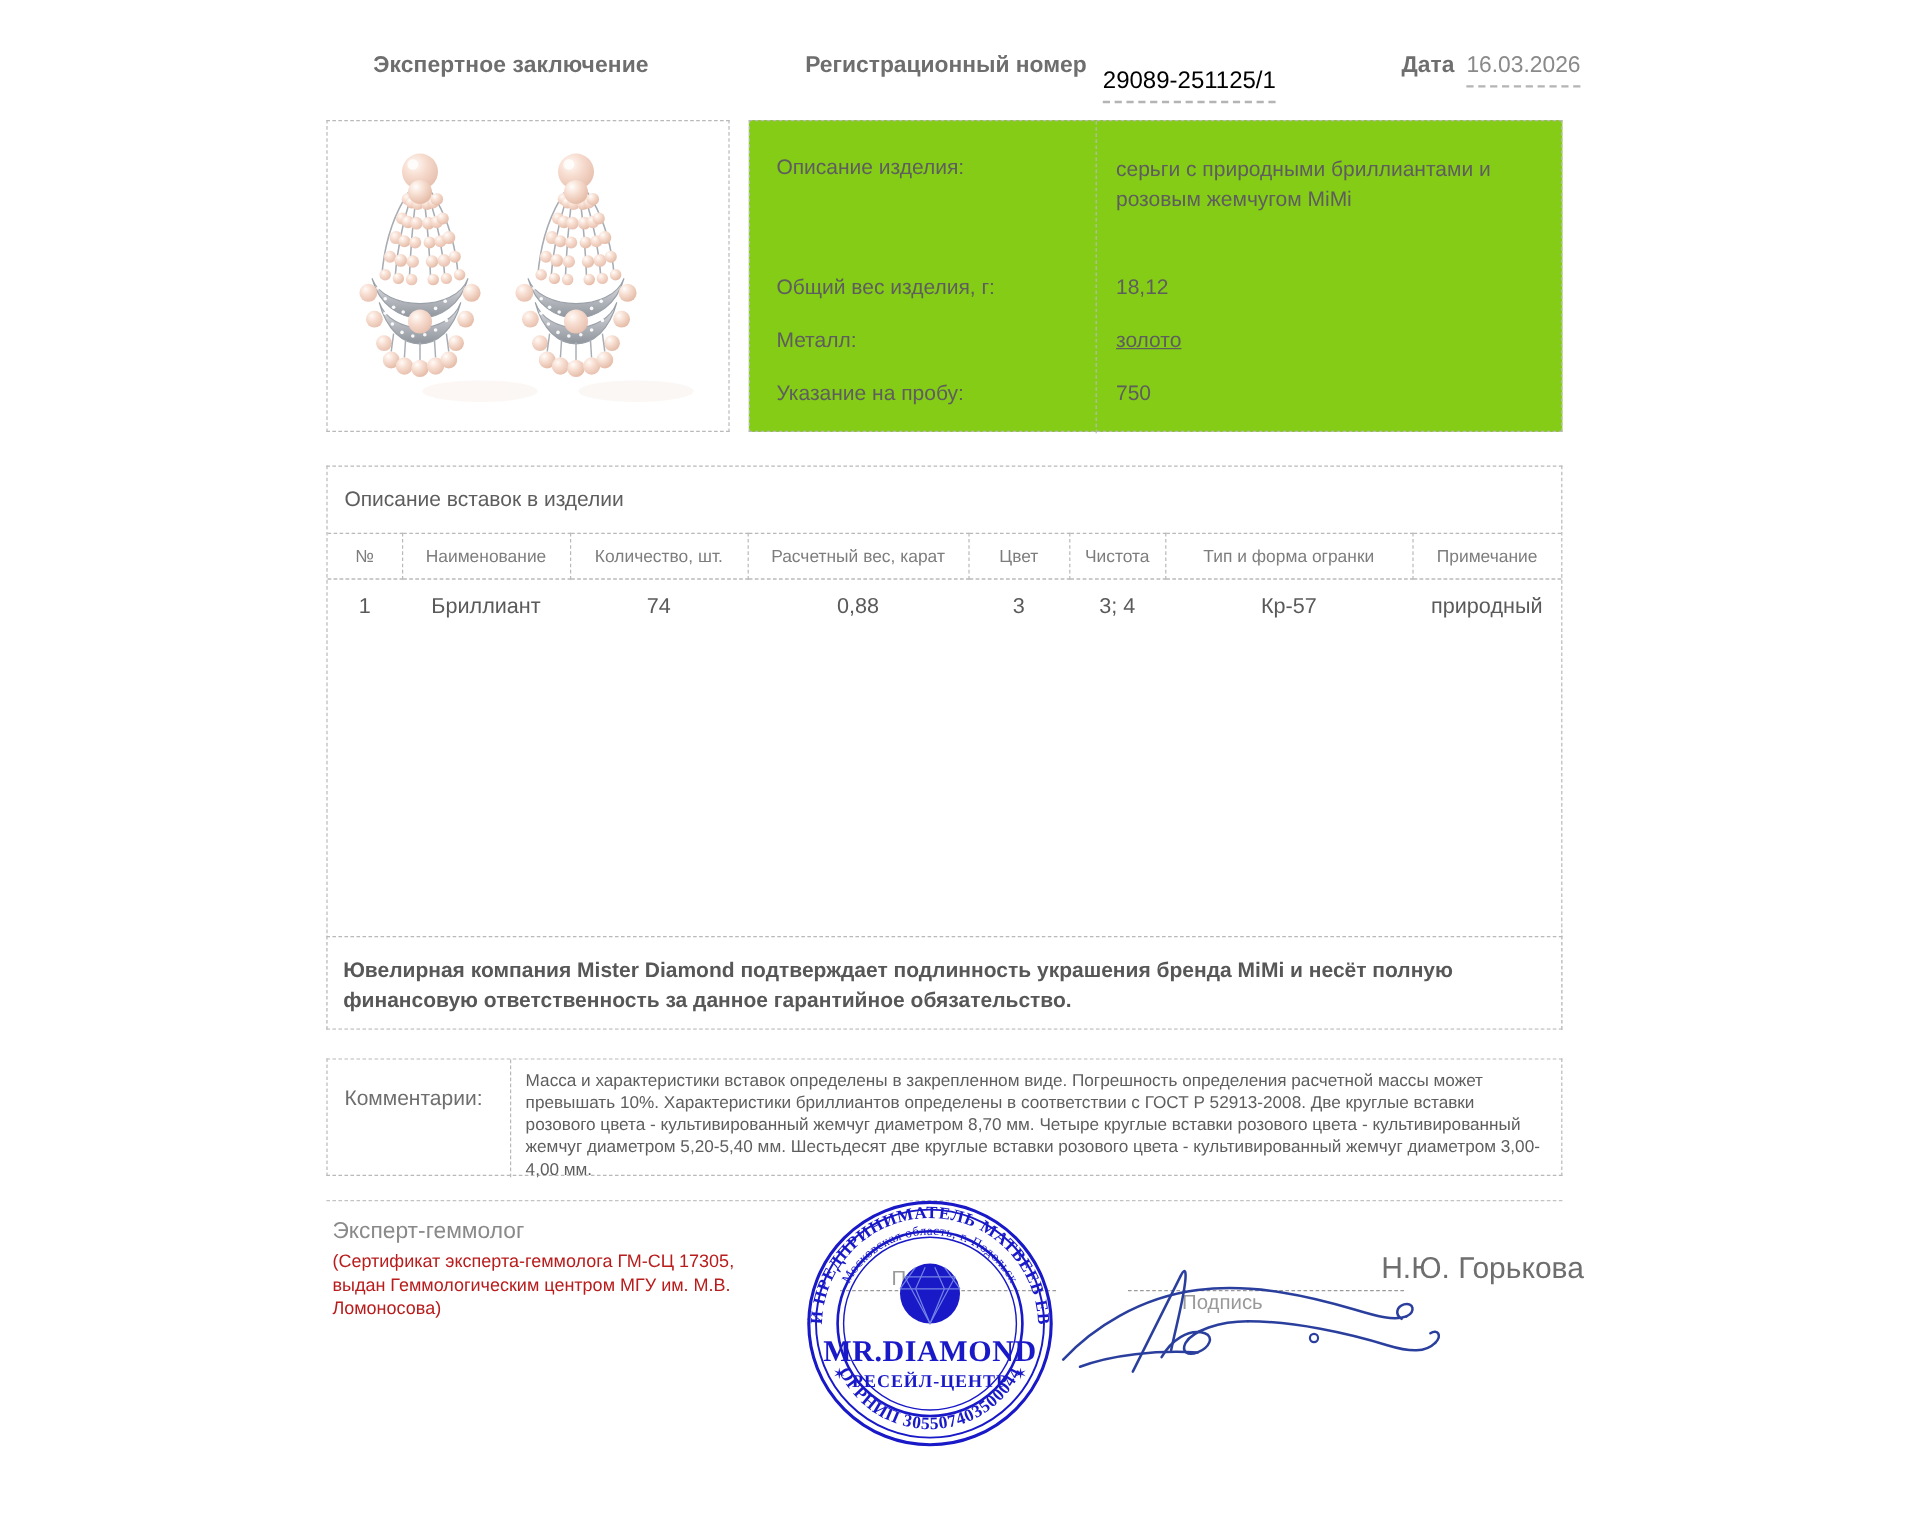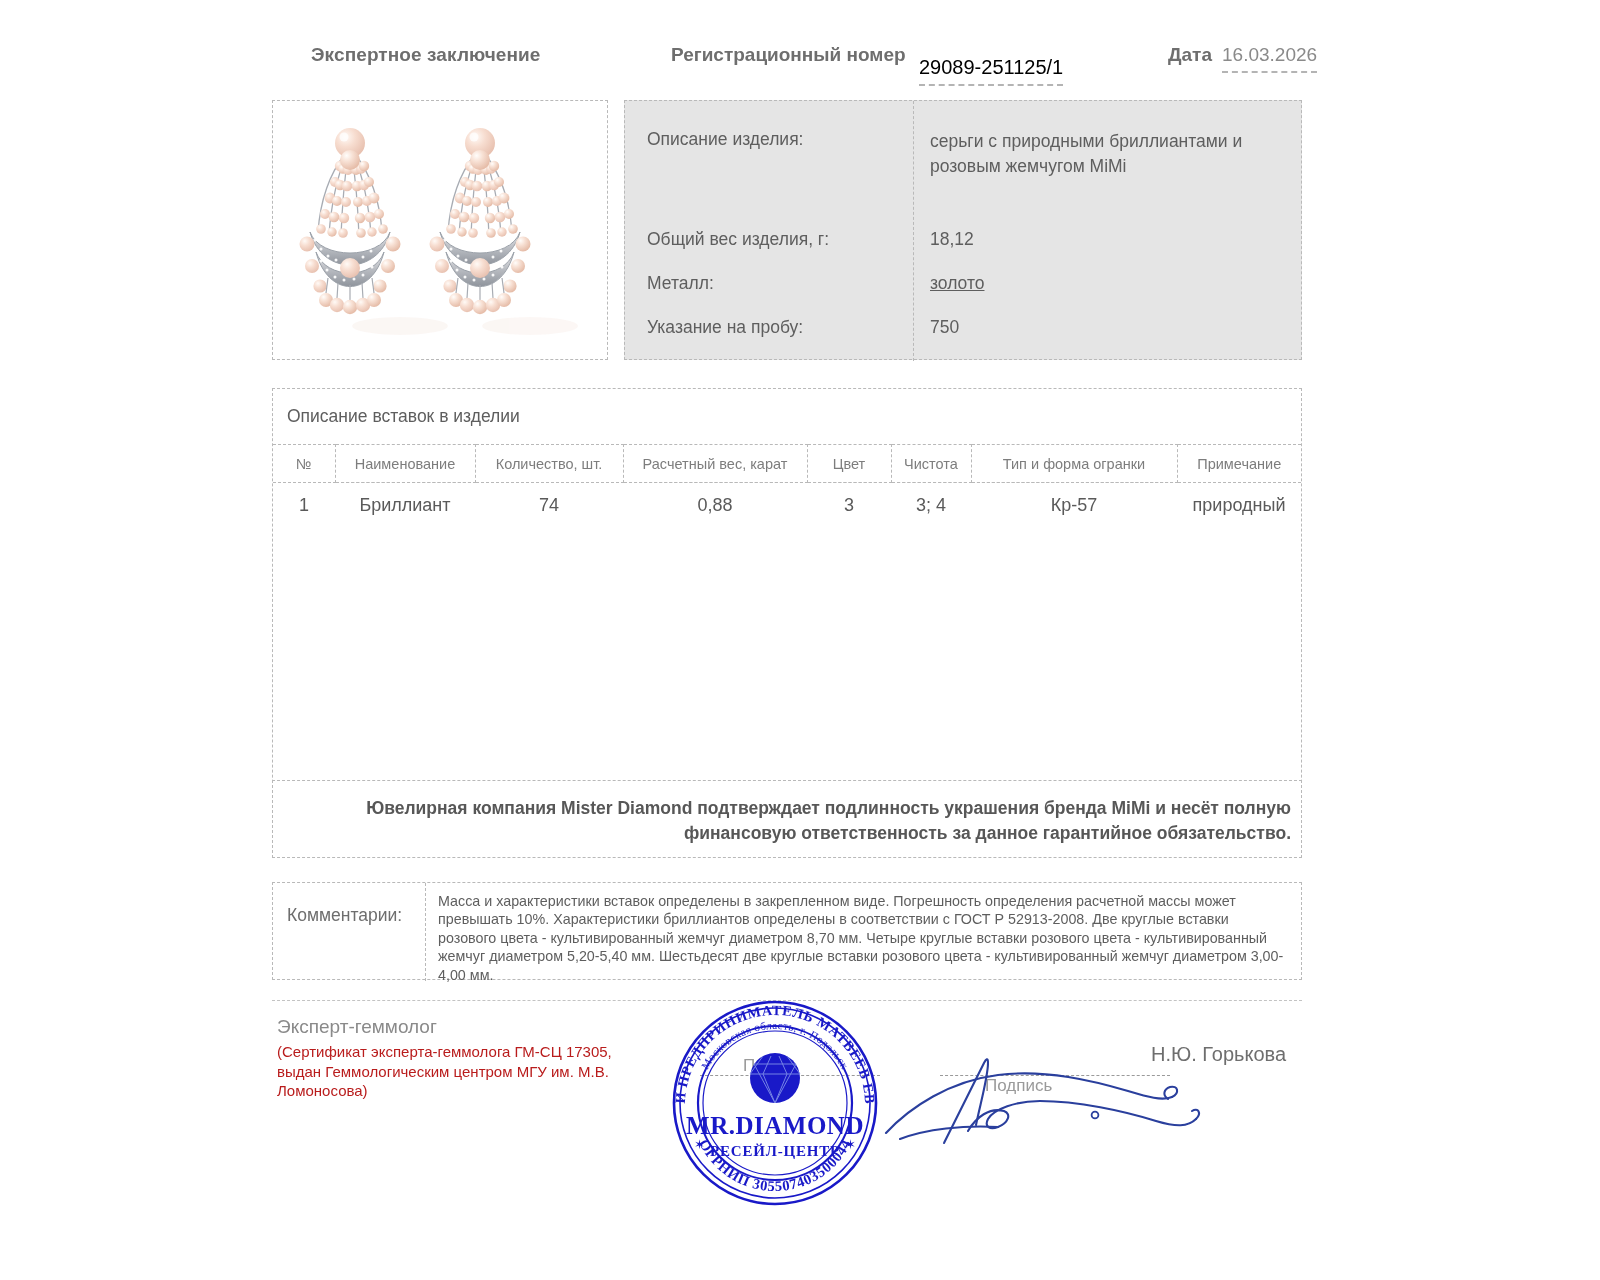--- a/index.html
+++ b/index.html
@@ -42,21 +42,21 @@
   }
 
   
   .photo-box {
     position: absolute; left: 272px; top: 100px; width: 336px; height: 260px;
     border: 1px dashed #b9b9b9; background: #fff;
     display: flex; align-items: center; justify-content: center;
   }
   .spec-box {
     position: absolute; left: 624px; top: 100px; width: 678px; height: 260px;
-    border: 1px dashed #b9b9b9; background: #e5e5e5;
+    border: 1px dashed #b9b9b9; background: #84cc16;
   }
   .spec-divider {
     position: absolute; left: 288px; top: 0; width: 0; height: 260px;
     border-left: 1px dashed #b9b9b9;
   }
   .spec-label { position: absolute; font-size: 17.5px; color: #5e5e5e; }
   .spec-val   { position: absolute; font-size: 17.5px; color: #5e5e5e; }
   .spec-val.multi { width: 370px; line-height: 25px; }
 
   
@@ -83,21 +83,20 @@
   }
 
   
   .guar-box {
     position: absolute; left: 272px; top: 780px; width: 1030px; height: 78px;
     border-top: 1px dashed #b9b9b9;
     border-left: 1px dashed #b9b9b9;
     border-right: 1px dashed #b9b9b9;
     border-bottom: 1px dashed #b9b9b9;
     background: #fff;
-    text-align: right;
   }
   .guar-text {
     position: absolute; left: 13px; top: 15px; width: 1005px;
     font-size: 17.5px; font-weight: bold; color: #575757; line-height: 25px;
   }
 
   
   .cmt-box {
     position: absolute; left: 272px; top: 882px; width: 1030px; height: 98px;
     border: 1px dashed #b9b9b9; background: #fff;
@@ -119,21 +118,21 @@
     border-top: 1px dashed #c3c3c3;
   }
   .exp-title {
     position: absolute; left: 277px; top: 1016px; font-size: 19px; color: #8a8a8a;
   }
   .exp-sub {
     position: absolute; left: 277px; top: 1042px; width: 380px;
     font-size: 15px; color: #b91c1c; line-height: 19.5px;
   }
   .sign-name {
-    position: absolute; left: 1151px; top: 1043px; font-size: 20px; color: #6e6e6e;
+    position: absolute; left: 1151px; top: 1043px; font-size: 25px; color: #6e6e6e;
   }
 
   .stamp-line {
     position: absolute; left: 700px; top: 1075px; width: 180px;
     border-top: 1px dashed #9a9a9a;
   }
   .stamp-label {
     position: absolute; left: 743px; top: 1056px; font-size: 17px; color: #9a9a9a;
   }
   .sign-line {

